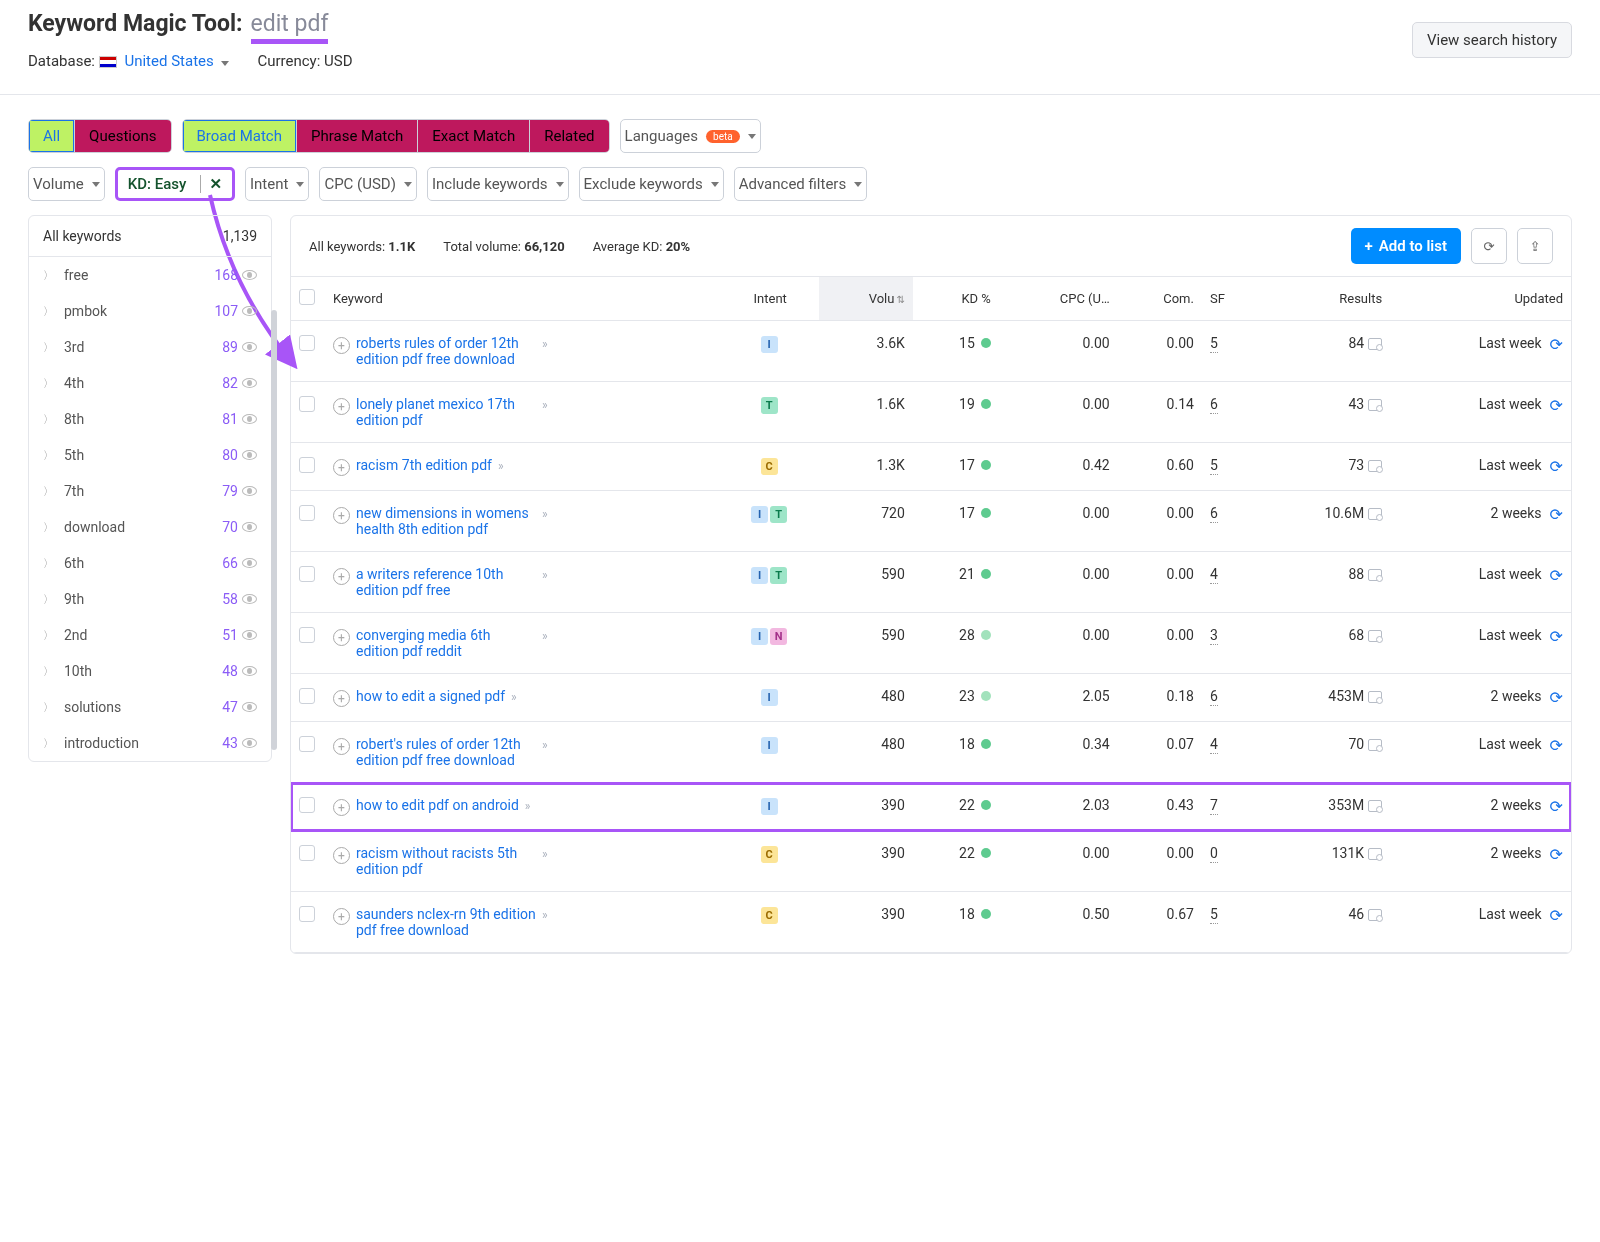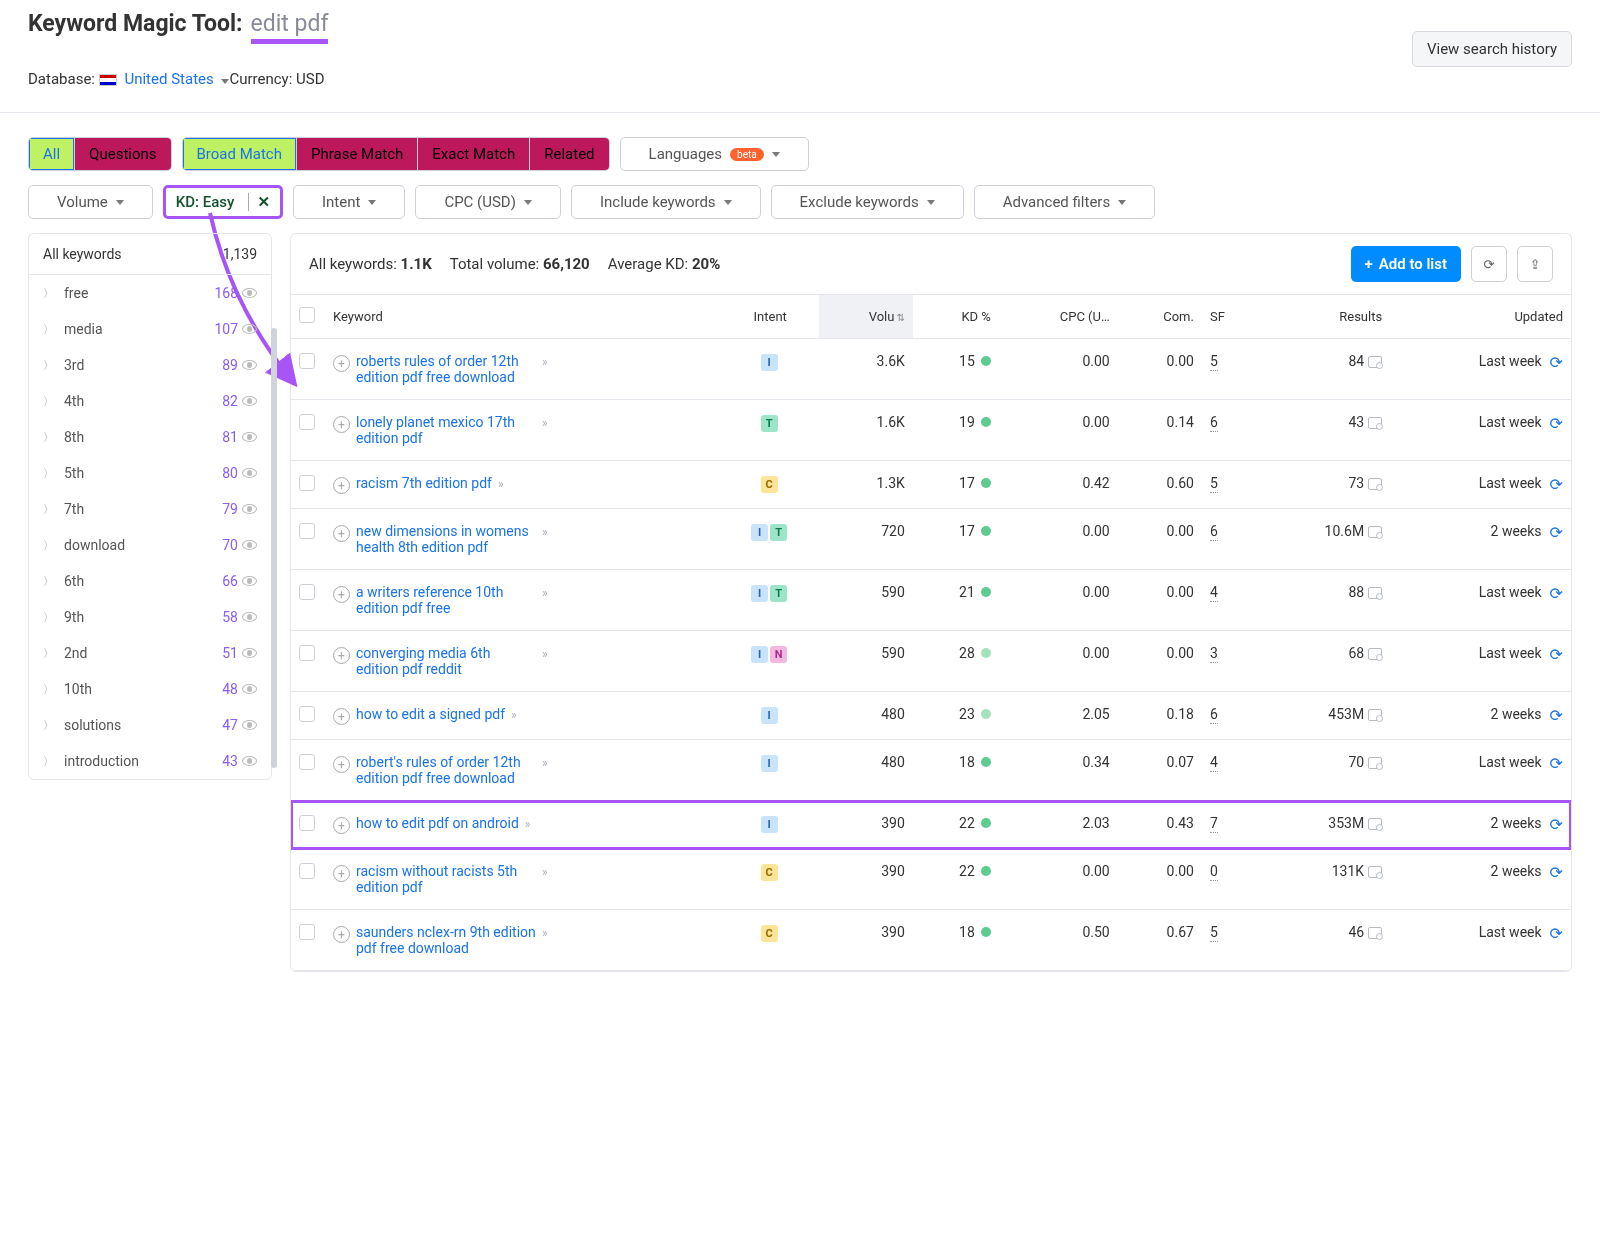--- a/index.html
+++ b/index.html
@@ -1,51 +1,51 @@
 <!DOCTYPE html>
 <html><head>
 <meta charset="utf-8">
 <style>
 *{box-sizing:border-box;margin:0;padding:0;font-family:-apple-system,BlinkMacSystemFont,"Segoe UI",Roboto,sans-serif}
 body{background:#fff;color:#333;font-size:14px}
 .wrap{padding:10px 28px}
 .hdr{display:flex;align-items:center;justify-content:space-between;padding-bottom:14px}
 .title{font-size:23px;font-weight:700;display:flex;gap:8px;align-items:baseline}
 .title .q{color:#878A99;font-weight:400;border-bottom:5px solid #a855f7;padding-bottom:2px}
-.sub{font-size:15px;color:#333;margin-top:26px;display:flex;}
+.sub{font-size:15px;color:#333;margin-top:8px;display:flex;gap:28px}
 .sub .db a{color:#1a73e8;text-decoration:none}
 .sub .flag{display:inline-block;width:18px;height:12px;background:linear-gradient(#c00 33%,#fff 33% 66%,#00c 66%);vertical-align:middle;margin-right:4px;border:1px solid #ccc}
 .btn-ghost{background:#f5f6f8;border:1px solid #d8dae0;border-radius:5px;padding:8px 14px;font-size:15px;color:#333;cursor:pointer}
 hr{border:none;border-top:1px solid #e4e6eb;margin:0 -28px}
 .row{display:flex;gap:10px;padding:14px 0;flex-wrap:wrap;align-items:center}
 .seg{display:inline-flex;border:1px solid #ccd1d9;border-radius:5px;overflow:hidden}
 .seg>*{padding:7px 14px;background:#be185d;border:none;font-size:15px;cursor:pointer;border-right:1px solid #ccd1d9}
 .seg>*:last-child{border-right:none}
 .seg .on{background:#bef264;color:#1a73e8;box-shadow:inset 0 0 0 1px #1a73e8}
-.fbtn{display:inline-flex;align-items:center;gap:8px;border:1px solid #ccd1d9;border-radius:5px;padding:7px 28px;font-size:15px;background:#fff;cursor:pointer;color:#555}
+.fbtn{display:inline-flex;align-items:center;gap:8px;border:1px solid #ccd1d9;border-radius:5px;padding:7px 4px;font-size:15px;background:#fff;cursor:pointer;color:#555}
 .fbtn.hl{border:3px solid #a855f7;padding:5px 10px;color:#14532d;font-weight:500}
 .fbtn.hl .x{font-weight:700;margin-left:6px;border-left:1px solid #aaa;padding-left:8px}
 .chev{width:0;height:0;border-left:4px solid transparent;border-right:4px solid transparent;border-top:5px solid #777}
 .badge{background:#ff622d;color:#fff;border-radius:9px;font-size:10px;padding:1px 7px}
 .main{display:flex;gap:18px;align-items:flex-start}
 .side{width:244px;border:1px solid #e4e6eb;border-radius:6px}
 .side .top{display:flex;border-bottom:1px solid #e4e6eb;padding:9px}
 .side .top .seg{width:100%}
 .side .top .seg>*{flex:1;font-size:14px;padding:6px 8px}
 .side .allk{display:flex;justify-content:space-between;padding:12px 14px;border-bottom:1px solid #e4e6eb;font-size:14px}
 .side .item{display:flex;align-items:center;padding:10px 14px;font-size:14px;cursor:pointer;position:relative}
 .side .chv{color:#999;margin-right:10px;font-size:11px}
 .side .lbl{flex:1;color:#555}
 .side .cnt{color:#8b5cf6;margin-right:4px}
 .side .eye{width:15px;height:10px;border:1.5px solid #bbb;border-radius:60%;position:relative}
 .side .eye::after{content:"";position:absolute;inset:1px 4px;background:#bbb;border-radius:50%}
 .sidescroll{position:absolute;right:-6px;top:0;width:6px;height:440px;background:#d0d3d9;border-radius:3px}
 .tbl{flex:1;border:1px solid #e4e6eb;border-radius:6px;overflow:hidden}
 .tbar{display:flex;align-items:center;justify-content:space-between;padding:12px 18px;border-bottom:1px solid #e4e6eb}
-.tbar .stats{font-size:15px;display:flex;gap:18px}
+.tbar .stats{font-size:13px;display:flex;gap:28px}
 .tbar .stats b{font-weight:700}
 .tbar .rt{display:flex;gap:10px}
 .btn-pri{background:#008cff;color:#fff;border:none;border-radius:5px;padding:8px 14px;font-size:15px;font-weight:600;cursor:pointer;display:flex;align-items:center;gap:6px}
 .ibtn{border:1px solid #ccd1d9;background:#fff;border-radius:5px;width:36px;height:36px;display:flex;align-items:center;justify-content:center;cursor:pointer}
 table{width:100%;border-collapse:collapse}
 th{text-align:left;font-weight:400;font-size:13px;color:#333;padding:12px 8px;border-bottom:1px solid #e4e6eb;white-space:nowrap}
 th.sorted{background:#f0f1f4}
 th.r,td.r{text-align:right}
 td{padding:14px 8px;border-bottom:1px solid #e4e6eb;font-size:14px;vertical-align:top}
 td.kw{color:#1a73e8;max-width:220px}
@@ -162,21 +162,21 @@
       </div>
       <div id="side-items" style="position:relative">
           <div class="item">
             <span class="chv">〉</span>
             <span class="lbl">free</span>
             <span class="cnt">168</span>
             <span class="eye"></span>
           </div>
           <div class="item">
             <span class="chv">〉</span>
-            <span class="lbl">media</span>
+            <span class="lbl">pmbok</span>
             <span class="cnt">107</span>
             <span class="eye"></span>
           </div>
           <div class="item">
             <span class="chv">〉</span>
             <span class="lbl">3rd</span>
             <span class="cnt">89</span>
             <span class="eye"></span>
           </div>
           <div class="item">

